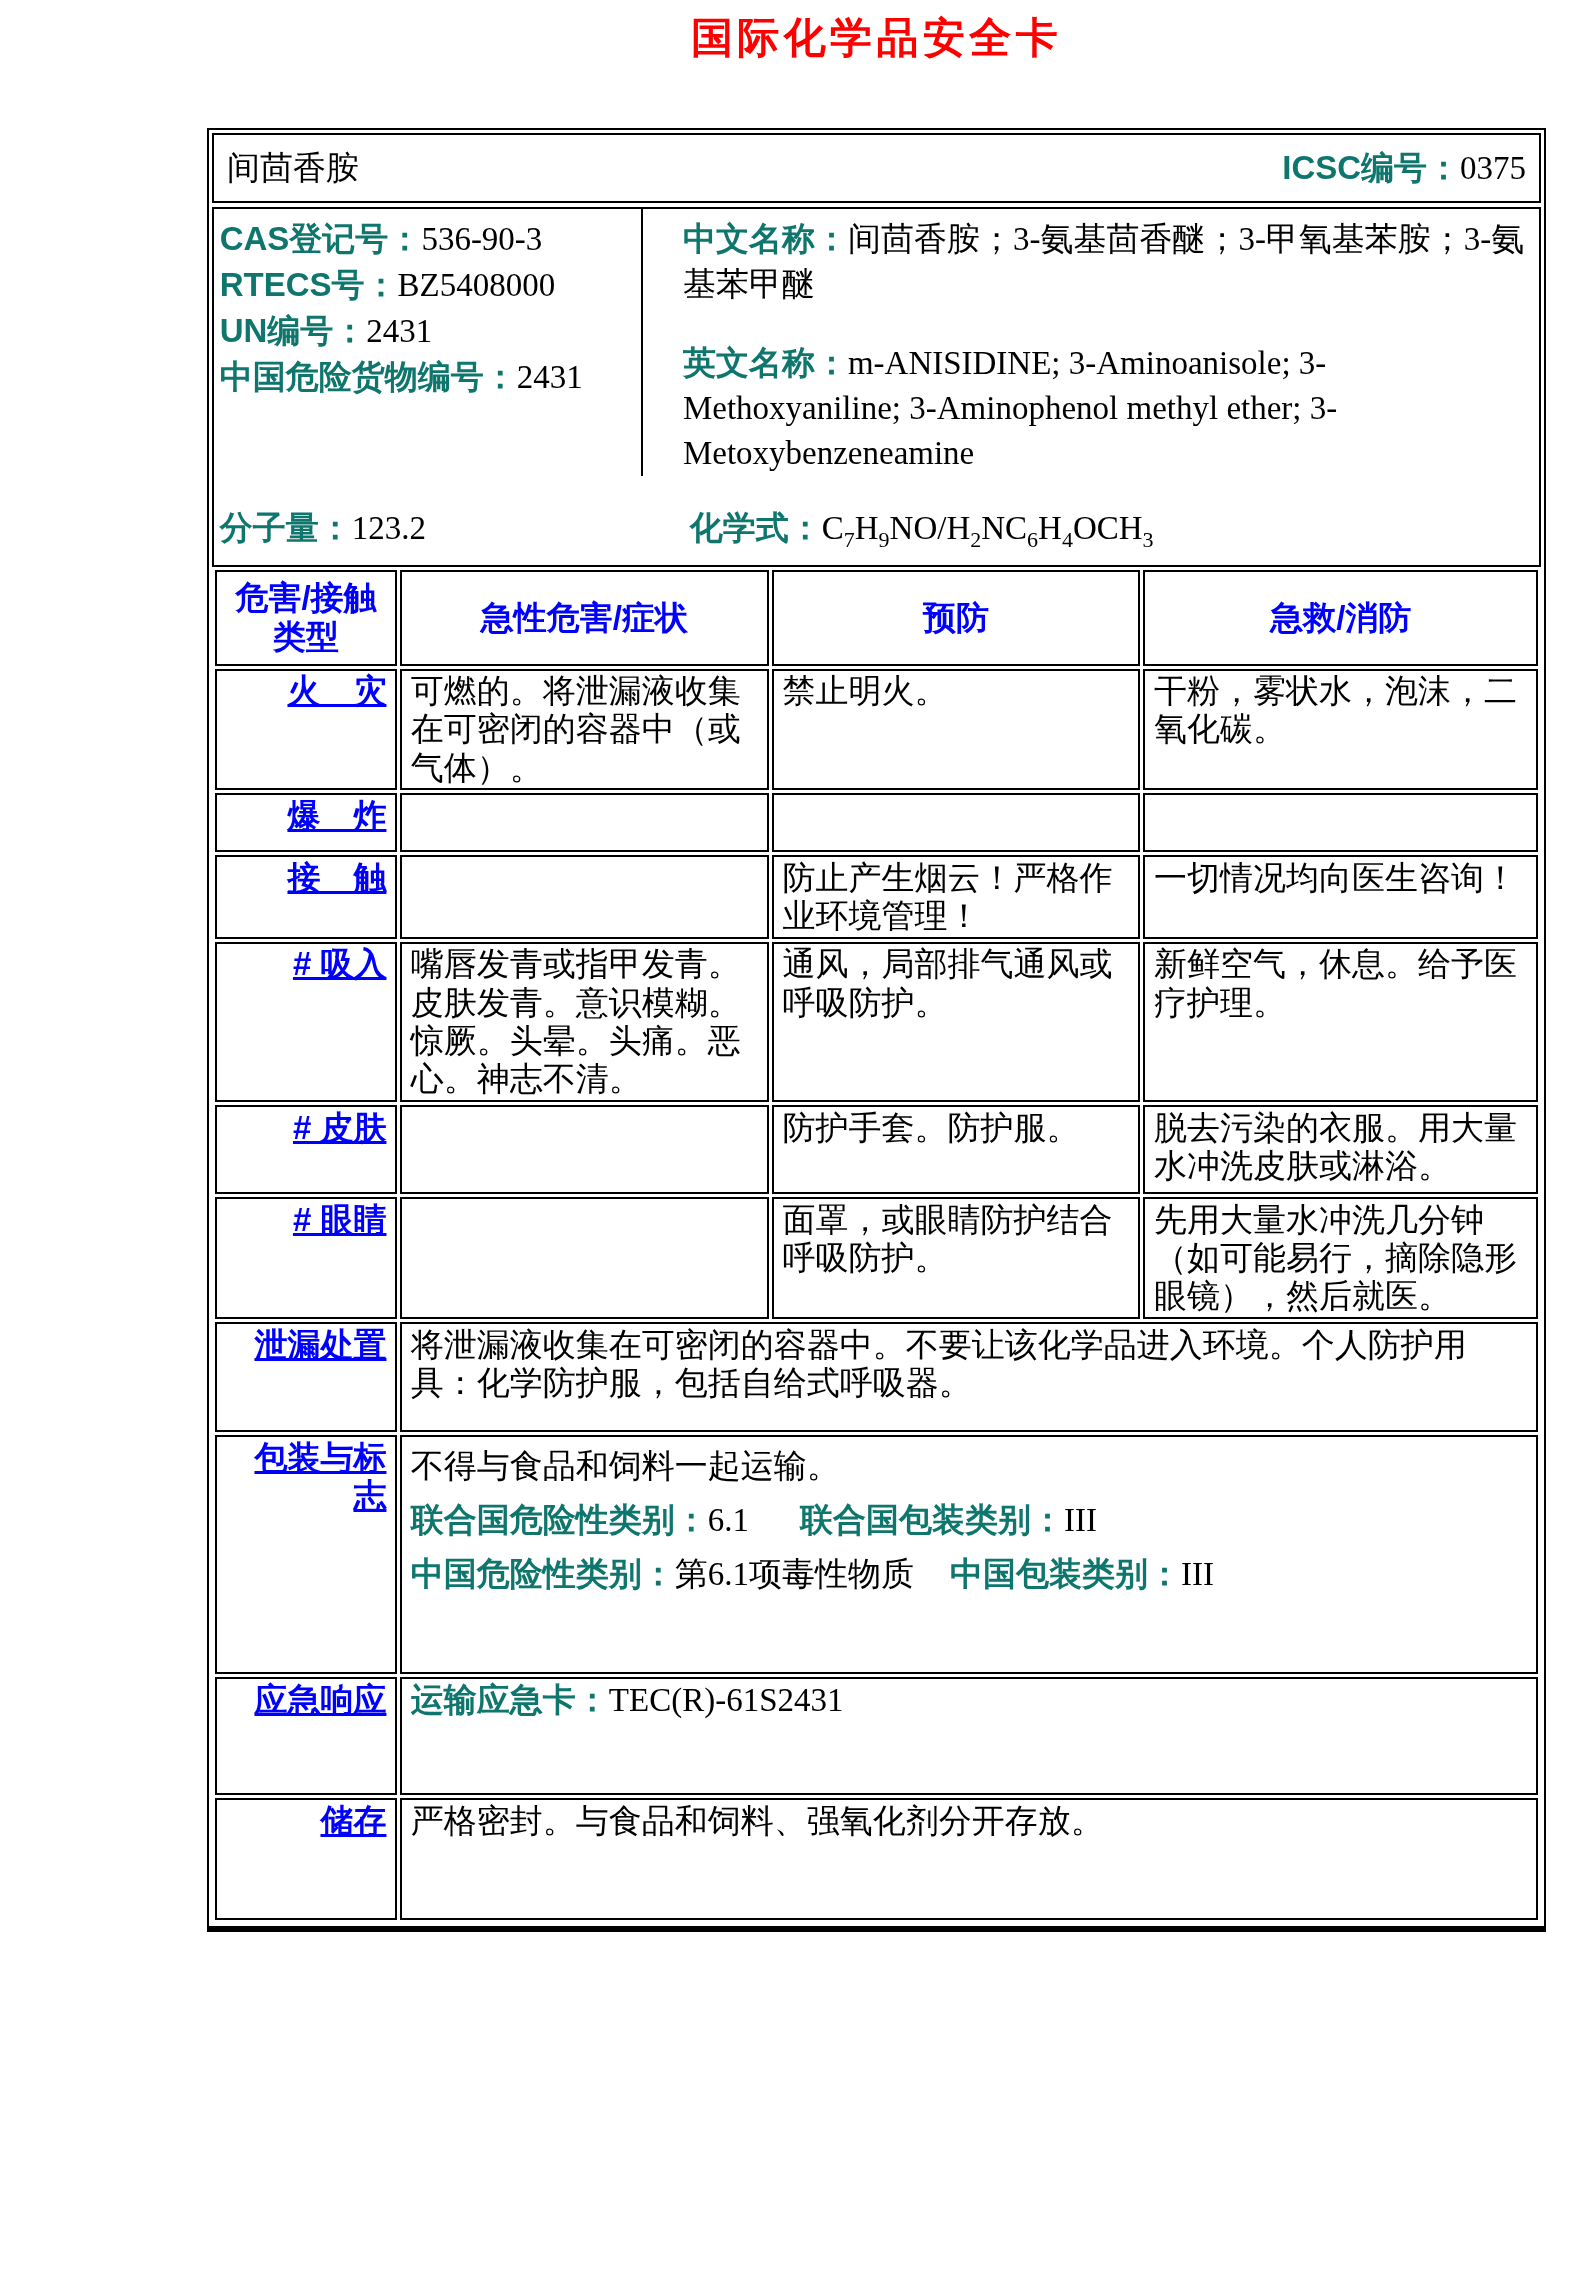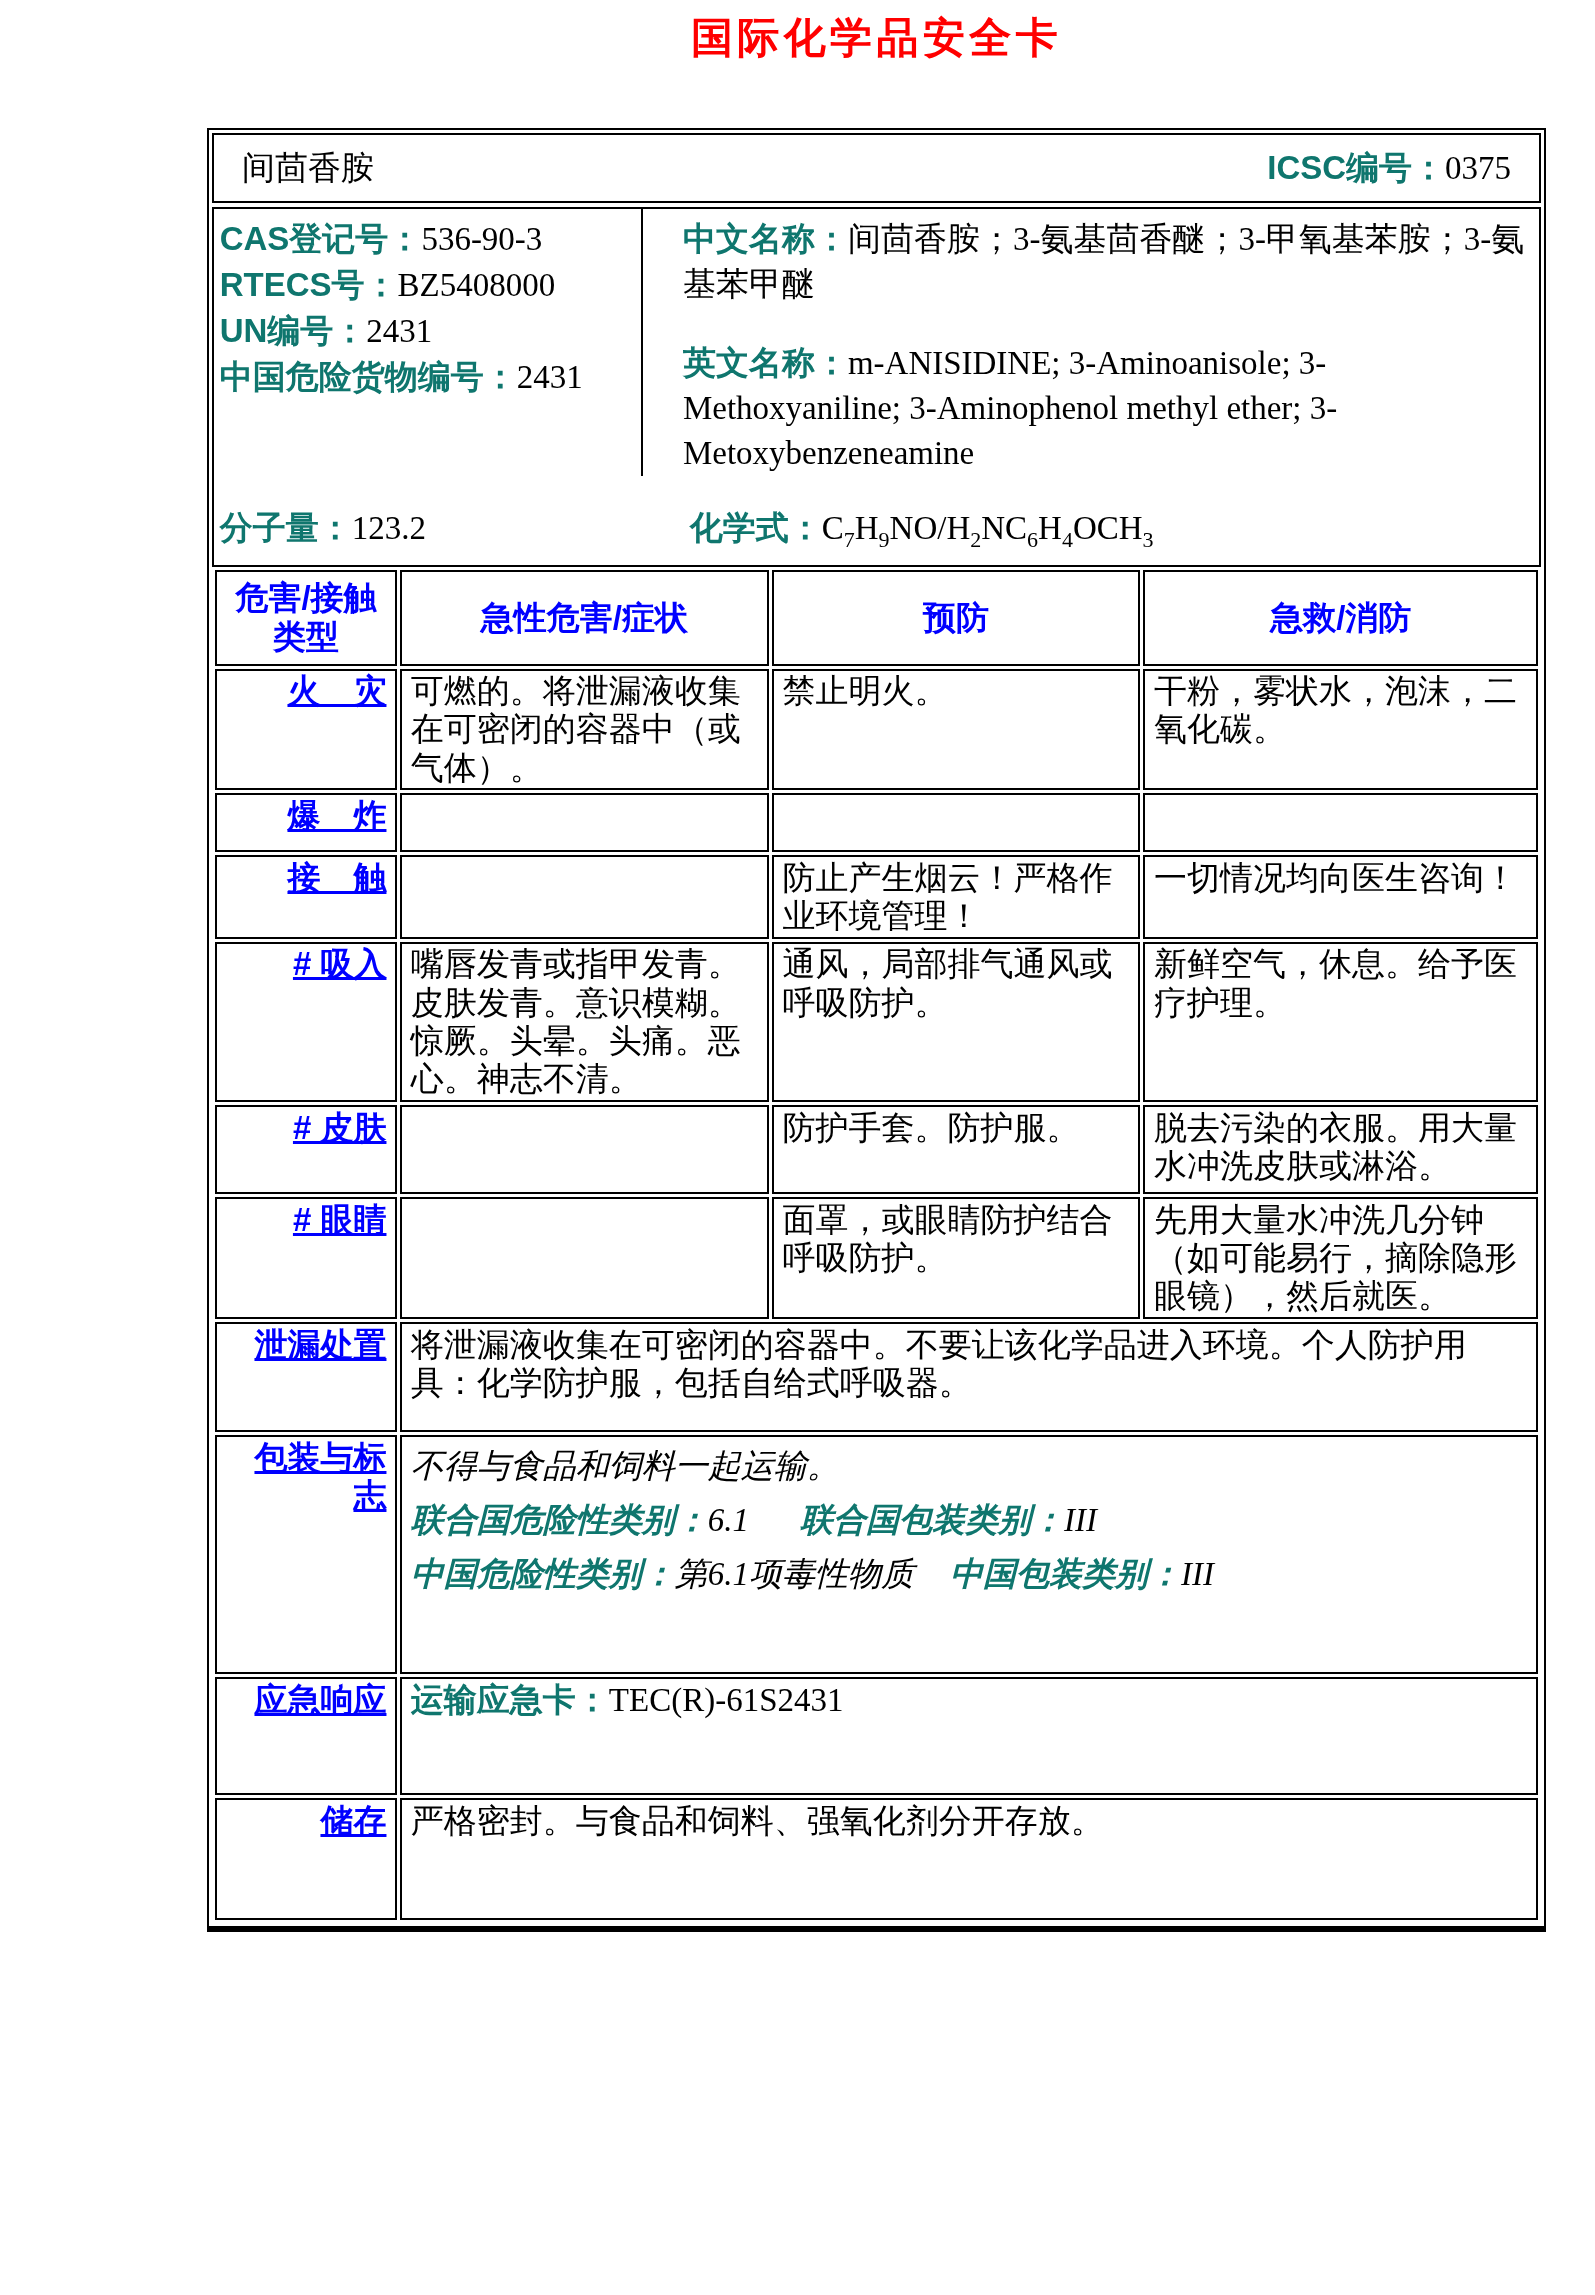--- a/index.html
+++ b/index.html
@@ -6,21 +6,21 @@
   body{width:1595px;height:2295px;position:relative;overflow:hidden;
        font-family:"Liberation Serif","DejaVu Serif",serif;color:#000;}
   .title{margin:10.2px 0 0 207px;width:1339px;text-align:center;
          font-size:42px;font-weight:bold;letter-spacing:4.4px;
          font-family:"Liberation Serif","DejaVu Serif",serif;}
   .card{margin:62px 0 0 207px;width:1339px;box-sizing:border-box;
         border:2.2px solid #000;border-bottom-width:6.5px;padding:2.9px;background:#fff;}
   .sec{border:2.9px solid #000;box-sizing:border-box;}
   
   .sec-header{height:70px;display:flex;justify-content:space-between;align-items:center;
-              padding:0 28px;font-size:33px;margin-bottom:3.6px;}
+              padding:0 13px;font-size:33px;margin-bottom:3.6px;}
   .blue{color:#0f766e;font-weight:bold;font-family:"Liberation Sans","DejaVu Sans",sans-serif;}
   
   .info-flex{display:flex;align-items:stretch;}
   .cas-block{width:427px;box-sizing:border-box;padding:7.3px 2.9px 0 5.8px;flex-shrink:0;}
   .cas-line{font-size:33px;line-height:45px;white-space:nowrap;}
   .names-block{flex:1;border-left:2.9px solid #000;padding:7.3px 8.7px 0 40px;}
   .name-line{font-size:33px;line-height:45px;}
   .en-line{margin-top:33px;}
   .mw-row{display:flex;font-size:33px;margin:30.5px 0 11.6px 5.8px;}
   .mw-left{width:470px;flex-shrink:0;}
@@ -28,21 +28,21 @@
   
   table.main{width:100%;border-collapse:separate;border-spacing:3.6px;table-layout:fixed;margin-top:0;}
   table.main td{border:2.9px solid #000;box-sizing:border-box;vertical-align:top;
                 padding:1.5px 8.7px;font-size:33px;line-height:1.16;background:#fff;}
   td.rowlabel{text-align:right;vertical-align:middle;white-space:pre-wrap;
               color:#0000ff;font-weight:bold;font-family:"Liberation Sans","DejaVu Sans",sans-serif;
               padding:1.5px 2.9px;text-decoration:underline;}
   tr.thead td{height:96px;text-align:center;vertical-align:middle;
               color:#0000ff;font-weight:bold;font-family:"Liberation Sans","DejaVu Sans",sans-serif;}
   td.wide{line-height:1.65;}
-  .pk-line{line-height:1.65;font-style:italic;}
+  .pk-line{line-height:1.65;}
   .gap70{margin-left:51px;}
   .gap50{margin-left:36px;}
 </style>
 </head>
 <body>
 
 <div class="title" style="color:#ff0000">国际化学品安全卡</div>
 
 <div class="card">
 

